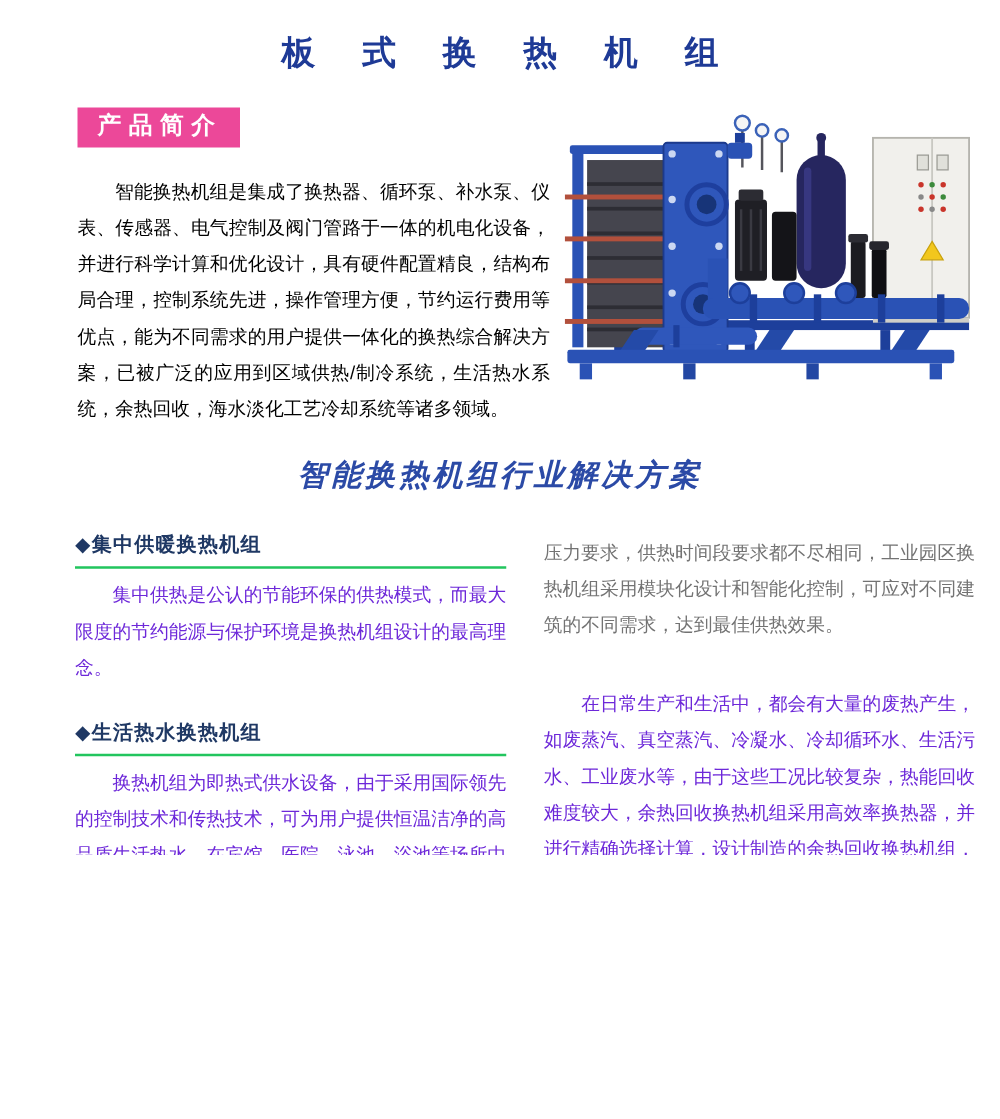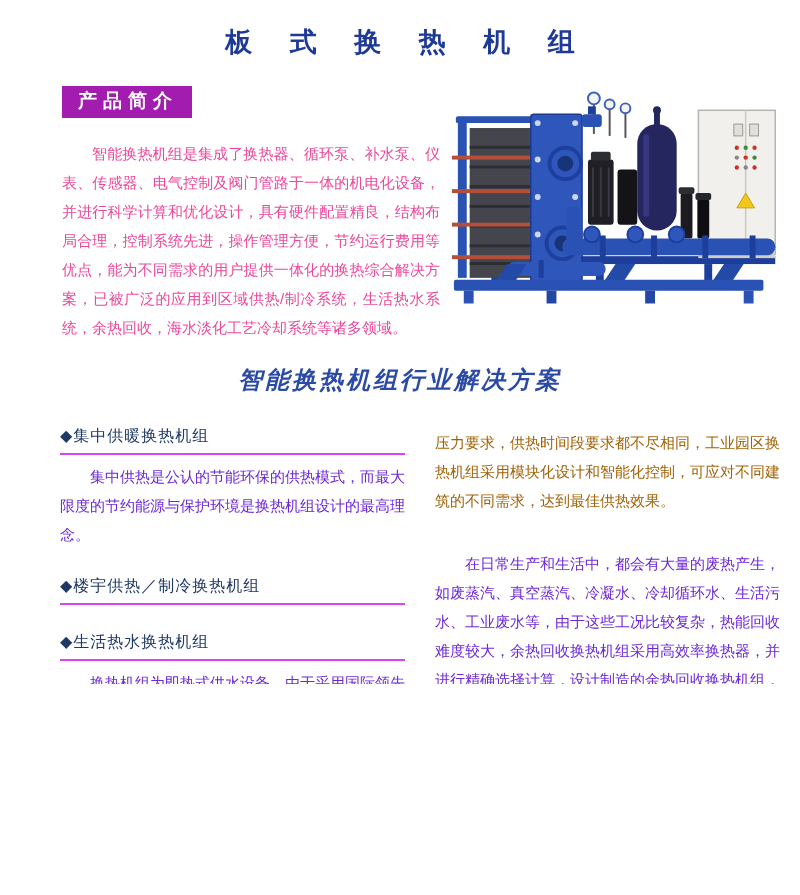--- a/index.html
+++ b/index.html
@@ -12,50 +12,50 @@
   .page { width:800px; height:684px; overflow:hidden; background:#fff;border-radius:16px; }
 
   .main-title {
     text-align:center; padding-top:24px; font-size:27px; font-weight:bold;
     color:#1e3a96; letter-spacing:15px; text-indent:15px;
   }
 
   .intro-section { display:flex; margin-top:26px; padding-left:62px; }
   .intro-left { width:378px; flex:none; }
   .badge {
-    display:inline-block; background:#a21caf; color:#ffffff;
+    display:inline-block; background:#ec4899; color:#ffffff;
     font-size:19px; font-weight:bold; letter-spacing:6px;
     padding:5px 14px 6px 16px; line-height:1.1;
   }
   .intro-text {
-    margin-top:21px; font-size:15px; line-height:29px; color:#ec4899;
+    margin-top:21px; font-size:15px; line-height:29px; color:#000000;
     text-indent:2em; text-align:justify;
   }
   .product-photo { flex:none; width:352px; margin-left:8px; margin-top:4px; }
 
   .solutions-heading {
     text-align:center; margin-top:22px; font-size:24px; font-weight:bold;
     color:#2b4aa6; letter-spacing:3px;font-style:italic;
   }
 
   .columns { display:flex; margin-top:30px; padding-left:60px; }
   .col { width:345px; flex:none; }
   .col.right { margin-left:30px; }
 
   .sec { margin-bottom:27px; }
   .sec-title {
-    font-size:16px; font-weight:normal; color:#1f3864; letter-spacing:1px;
-    padding-bottom:6px; border-bottom:2px solid #d946ef; margin-bottom:7px;
+    font-size:16px; font-weight:bold; color:#1f3864; letter-spacing:1px;
+    padding-bottom:6px; border-bottom:2px solid #22c55e; margin-bottom:7px;
   }
   .sec-body {
     font-size:15px; line-height:29px; color:#6d28d9;
     text-indent:2em; text-align:justify;
   }
   .cont-paragraph {
-    font-size:15px; line-height:29px; color:#a16207;
+    font-size:15px; line-height:29px; color:#737373;
     text-align:justify; margin-bottom:34px; margin-top:2px;
   }
 </style>
 </head>
 <body>
 
 <div class="page">
 
   <h1 class="main-title">板 式 换 热 机 组</h1>
 
@@ -198,21 +198,20 @@
 
   <h2 class="solutions-heading">智能换热机组行业解决方案</h2>
 
   <div class="columns">
     <div class="col left">
       <div class="sec">
         <div class="sec-title">◆集中供暖换热机组</div>
         <p class="sec-body">集中供热是公认的节能环保的供热模式，而最大限度的节约能源与保护环境是换热机组设计的最高理念。</p>
       </div>
       <div class="sec">
-        <div class="sec-title">◆楼宇供热／制冷换热机组</div>
       </div>
       <div class="sec">
         <div class="sec-title">◆生活热水换热机组</div>
         <p class="sec-body">换热机组为即热式供水设备，由于采用国际领先的控制技术和传热技术，可为用户提供恒温洁净的高品质生活热水，在宾馆、医院、泳池、浴池等场所中得到广泛应用。</p>
       </div>
 
     </div>
 
     <div class="col right">
       <p class="cont-paragraph">压力要求，供热时间段要求都不尽相同，工业园区换热机组采用模块化设计和智能化控制，可应对不同建筑的不同需求，达到最佳供热效果。</p>

